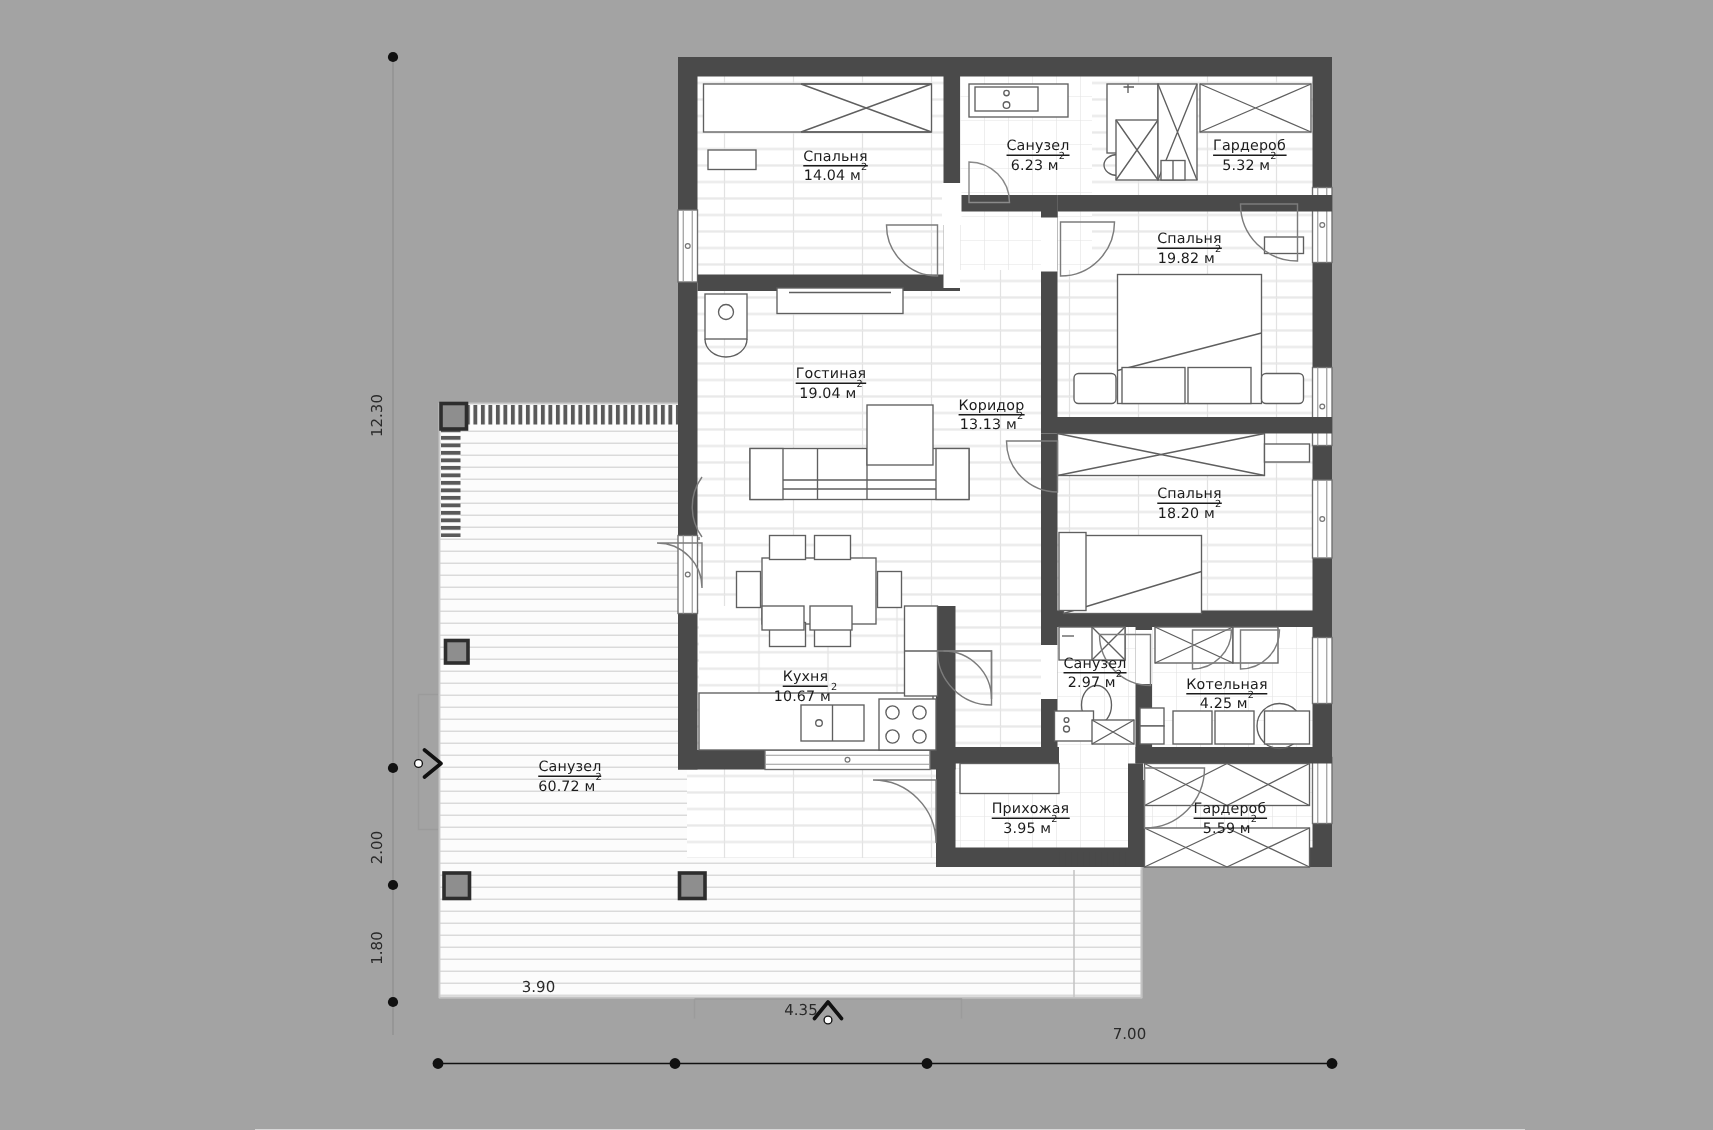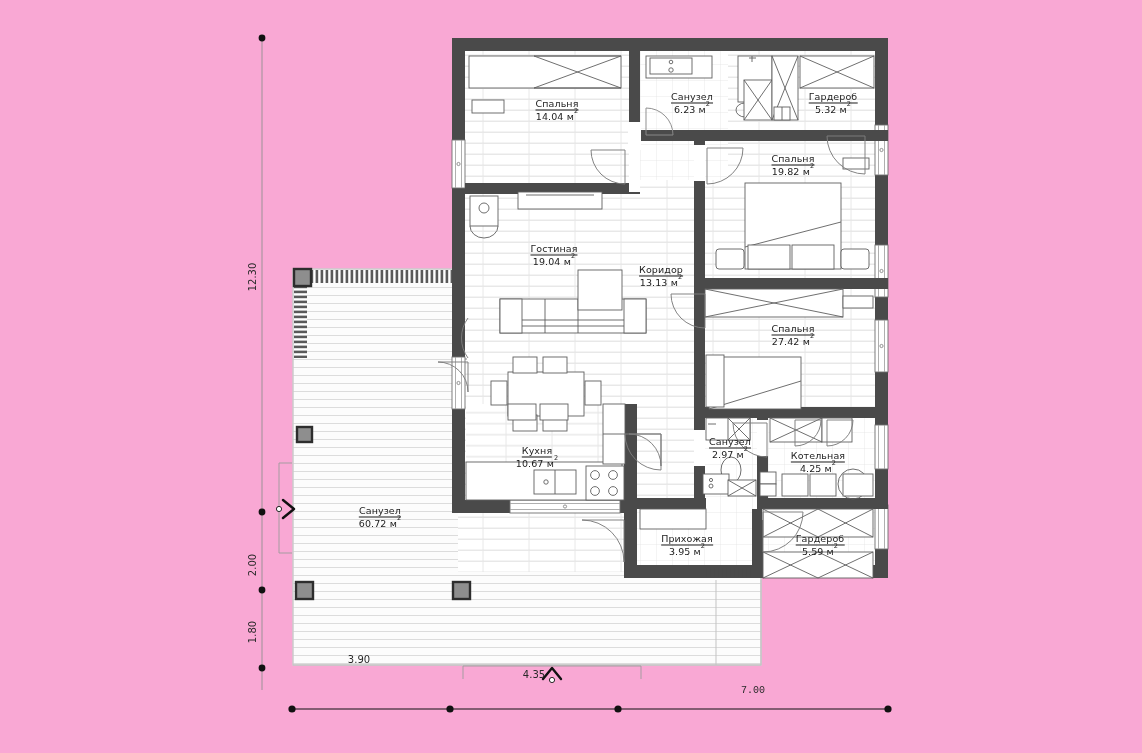--- a/index.html
+++ b/index.html
@@ -4,21 +4,21 @@
 <style>
   html,body{margin:0;padding:0;background:#ffffff;}
   body{
     font-family:"DejaVu Sans","Liberation Sans",sans-serif;
     -webkit-font-smoothing:antialiased;
   }
   #stage{
     position:relative;
     width:1142px;
     height:753px;
-    background:#f9a8d4;
+    background:#a3a3a3;
     overflow:hidden;
   }
   svg#plan{position:absolute;left:0;top:0;width:1142px;height:753px;display:block;}
 
   
   .room-label{
     position:absolute;
     text-align:center;
     color:#1c1c1c;
     font-family:"DejaVu Sans","Liberation Sans",sans-serif;
@@ -385,21 +385,21 @@
   <div class="room-label" style="left:554px;top:253px">
     <span class="room-name">Гостиная</span>
     <span class="room-area"><span>19.04</span> <span>м</span><sup>2</sup></span>
   </div>
   <div class="room-label" style="left:661px;top:274px">
     <span class="room-name">Коридор</span>
     <span class="room-area"><span>13.13</span> <span>м</span><sup>2</sup></span>
   </div>
   <div class="room-label" style="left:793px;top:333px">
     <span class="room-name">Спальня</span>
-    <span class="room-area"><span>27.42</span> <span>м</span><sup>2</sup></span>
+    <span class="room-area"><span>18.20</span> <span>м</span><sup>2</sup></span>
   </div>
   <div class="room-label" style="left:730px;top:446px">
     <span class="room-name">Санузел</span>
     <span class="room-area"><span>2.97</span> <span>м</span><sup>2</sup></span>
   </div>
   <div class="room-label" style="left:818px;top:460px">
     <span class="room-name">Котельная</span>
     <span class="room-area"><span>4.25</span> <span>м</span><sup>2</sup></span>
   </div>
   <div class="room-label" style="left:537px;top:455px">
@@ -414,19 +414,19 @@
     <span class="room-name">Гардероб</span>
     <span class="room-area"><span>5.59</span> <span>м</span><sup>2</sup></span>
   </div>
   <div class="room-label" style="left:380px;top:515px">
     <span class="room-name">Санузел</span>
     <span class="room-area"><span>60.72</span> <span>м</span><sup>2</sup></span>
   </div>
 
   <div class="dim" style="left:359px;top:659px;transform:translate(-50%,-50%);">3.90</div>
   <div class="dim" style="left:534px;top:674px;transform:translate(-50%,-50%);">4.35</div>
-  <div class="dim" style="left:753px;top:690px;transform:translate(-50%,-50%);font-family:Liberation Mono, monospace;">7.00</div>
+  <div class="dim" style="left:753px;top:690px;transform:translate(-50%,-50%);">7.00</div>
 
   <div class="dim" style="left:252px;top:277px;transform:translate(-50%,-50%) rotate(-90deg);">12.30</div>
   <div class="dim" style="left:252px;top:565px;transform:translate(-50%,-50%) rotate(-90deg);">2.00</div>
   <div class="dim" style="left:252px;top:632px;transform:translate(-50%,-50%) rotate(-90deg);">1.80</div>
 
 </div>
 
 </body></html>

